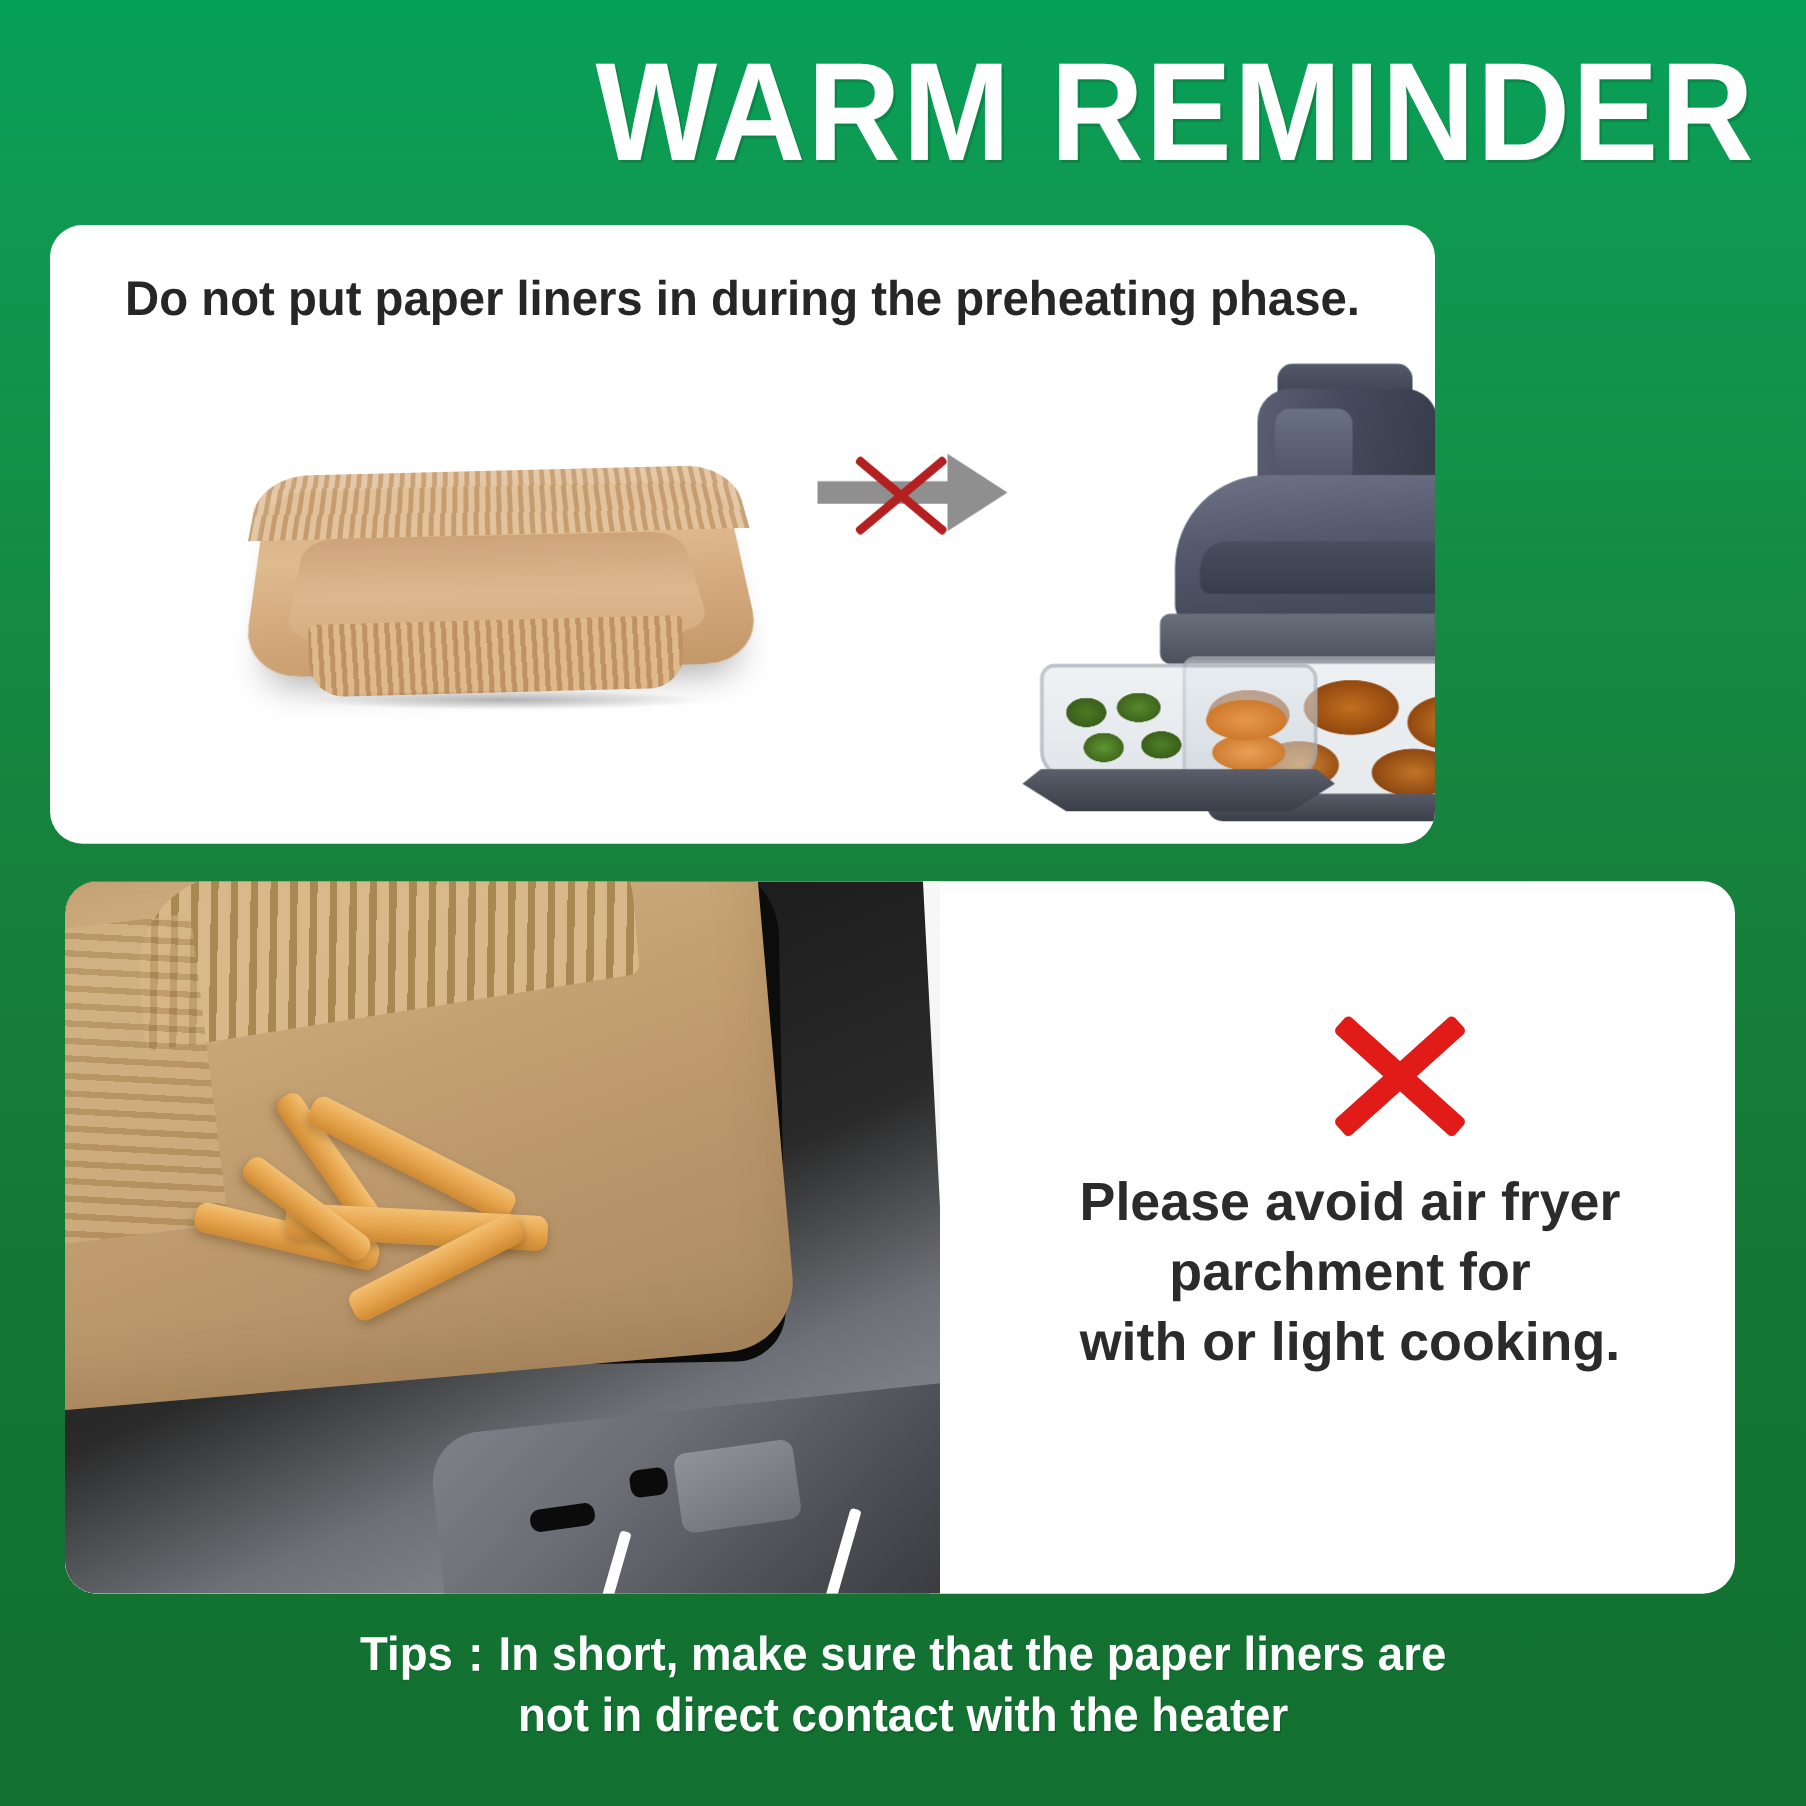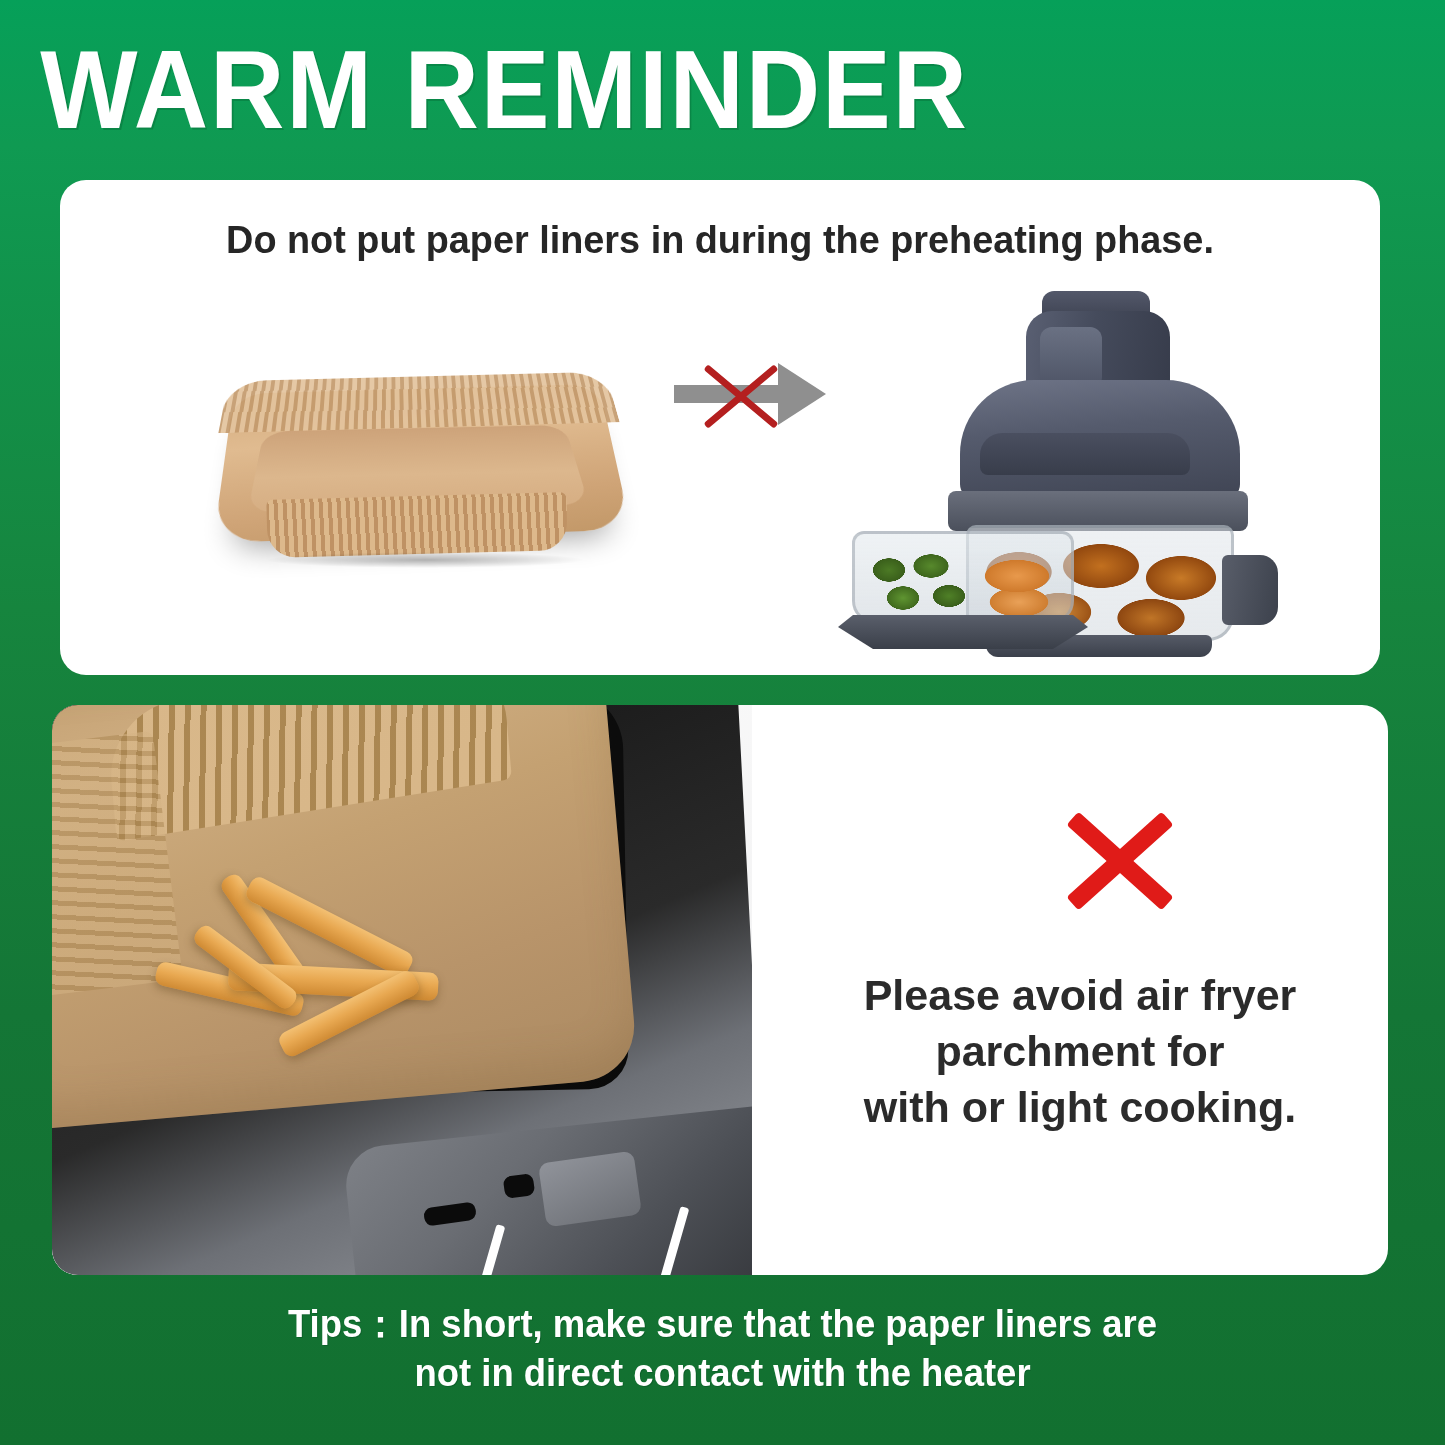--- a/index.html
+++ b/index.html
@@ -6,41 +6,41 @@
   html,body { width:1445px; height:1445px; overflow:hidden; }
   body {
     font-family:"Liberation Sans", sans-serif;
     background:linear-gradient(180deg,#06a059 0%, #0f9a52 10%, #16853e 42%, #147636 70%, #127030 100%);
     position:relative;
   }
 
   
   .header {
     position:absolute; left:0; top:0; width:1445px; height:180px;
-    display:flex; align-items:center; justify-content:flex-start;
+    display:flex; align-items:center; justify-content:flex-end;
   }
   .header-title {
     color:#ffffff;
     font-size:112px;
     font-weight:bold;
     letter-spacing:2px;
     line-height:1;
     transform:scaleX(0.92);
     text-shadow:2px 2px 0 rgba(0,70,30,.25);
     white-space:nowrap;
   }
 
   
   .panel {
     position:absolute;
     background:#ffffff;
     border-radius:26px;
     overflow:hidden;
   }
-  .panel-top    { left:60px; top:180px;  width:1320px; height:495px; }
+  .panel-top    { left:40px; top:180px;  width:1108px; height:495px; }
   .panel-bottom { left:52px; top:705px;  width:1336px; height:570px; }
 
   
   .panel-caption {
     position:absolute; left:0; top:38px; width:100%;
     text-align:center;
     font-size:39px;
     font-weight:bold;
     color:#262626;
     letter-spacing:0px;
@@ -293,21 +293,20 @@
   .warn-x span:first-child { transform:rotate(42deg); }
   .warn-x span:last-child  { transform:rotate(-42deg); }
 
   .warn-text {
     position:absolute; left:720px; top:230px; width:616px;
     text-align:center;
     font-size:43px;
     font-weight:bold;
     color:#2b2b2b;
     line-height:1.30;
-    margin-top:33px;
   }
 
   
   .tips {
     position:absolute; left:0; top:1300px; width:1445px;
     text-align:center;
     color:#ffffff;
     font-size:38px;
     font-weight:bold;
     line-height:1.28;

